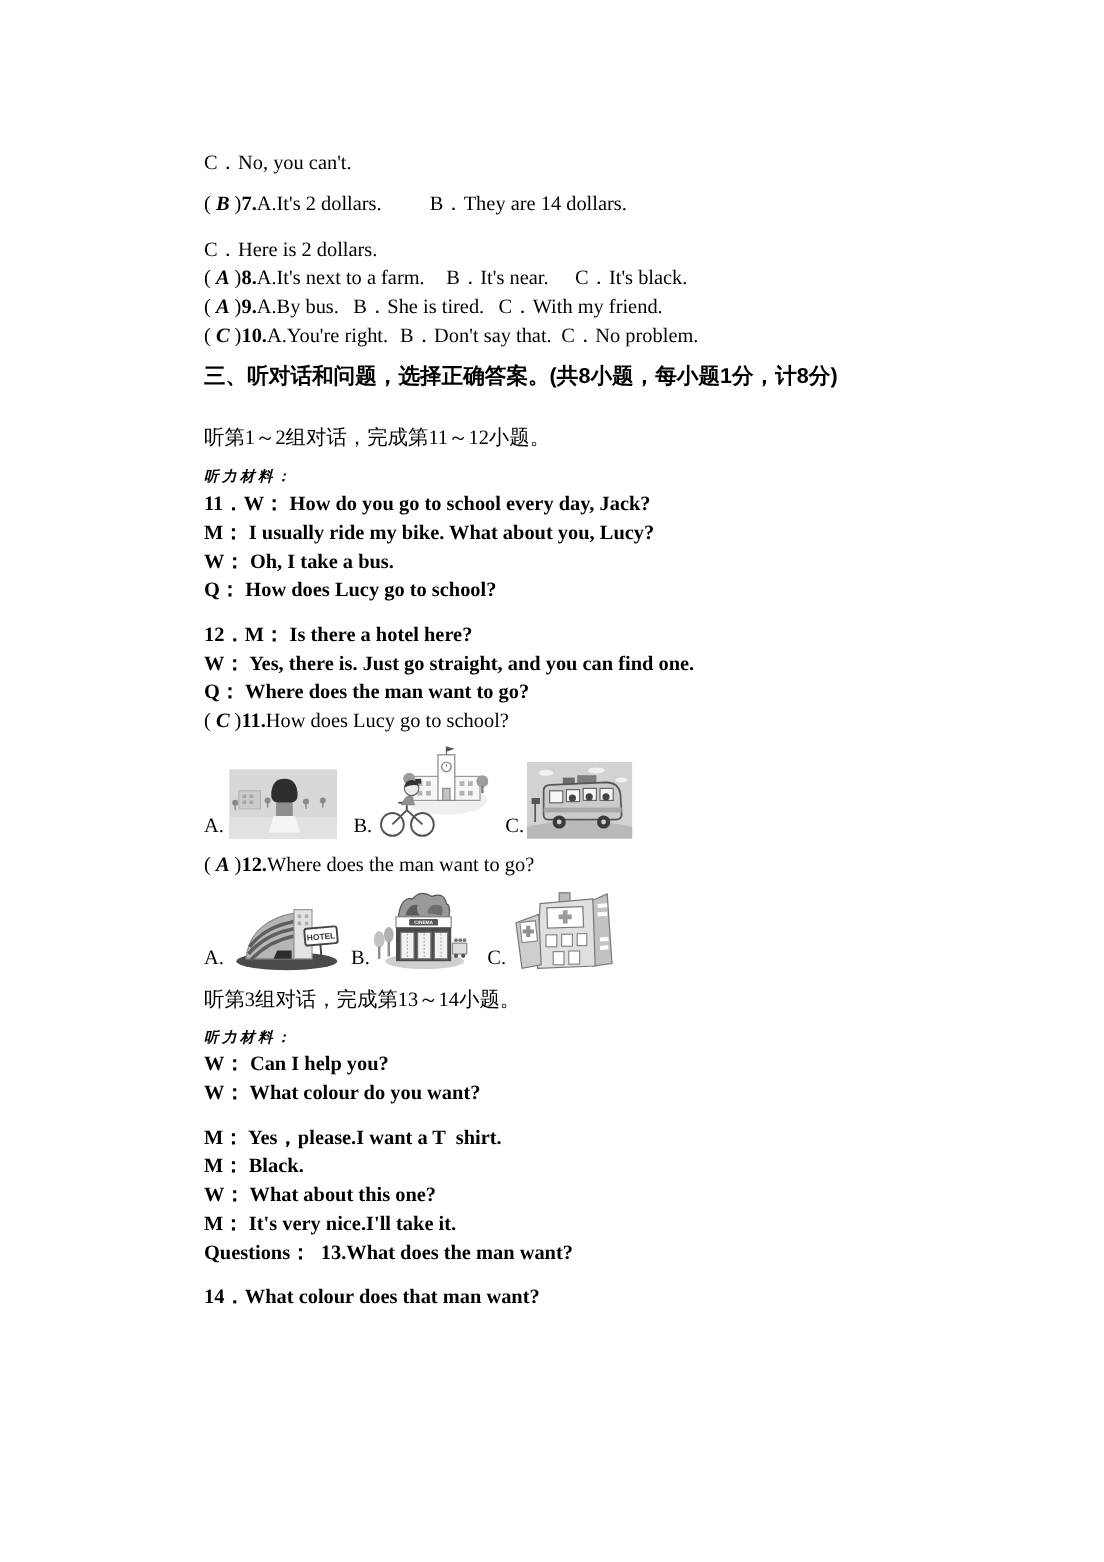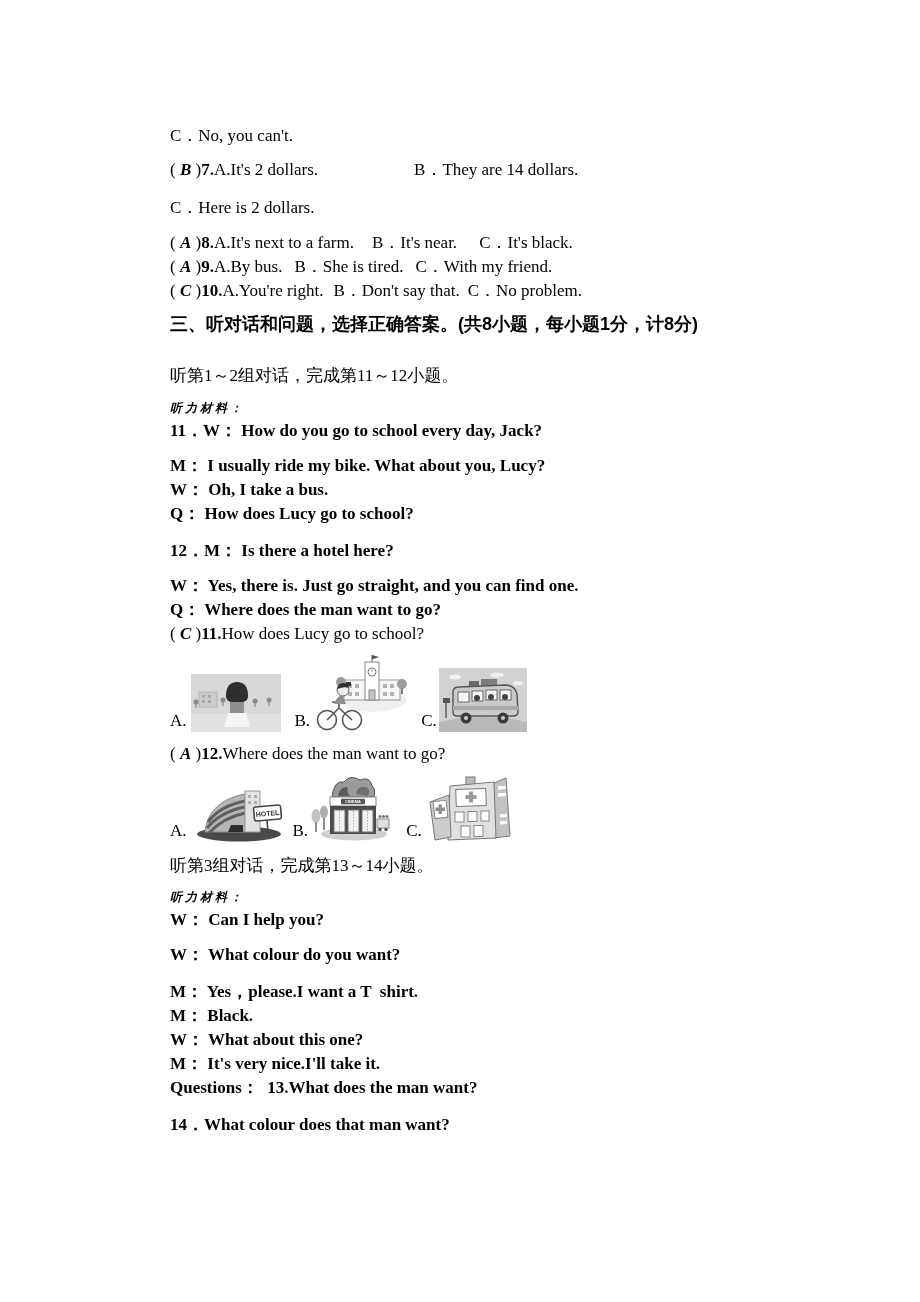--- a/index.html
+++ b/index.html
@@ -13,23 +13,23 @@
   }
   .line{line-height:24px;white-space:pre-wrap;}
   .b{font-weight:bold;}
   .ans{font-weight:bold;font-style:italic;}
   .qnum{font-weight:bold;}
   .heading{
     font-family:"Liberation Sans","DejaVu Sans",sans-serif;
     font-weight:700;font-size:18px;line-height:26px;
   }
   .kaiti{font-weight:bold;font-style:italic;font-size:12px;letter-spacing:3px;line-height:22px;}.mt6{margin-top:6px}.mt8{margin-top:8px}.mt9{margin-top:9px}
-  .mt10{margin-top:10px}.mt11{margin-top:11px}.mt12{margin-top:12px}.mt13{margin-top:13px}
+  .mt10{margin-top:10px}.mt11{}.mt12{margin-top:12px}.mt13{margin-top:13px}
   .mt14{margin-top:14px}.mt15{}.mt27{margin-top:27px}
-  .ml96{margin-left:96px}.ml18{margin-left:18px}.ml22{margin-left:22px}
+  .ml96{margin-left:40px}.ml18{margin-left:18px}.ml22{margin-left:22px}
   .ml12{margin-left:12px}.ml10{margin-left:10px}.ml8{margin-left:8px}
   .imgrow{display:flex;align-items:flex-end;}
   .imglabel{line-height:20px;margin-bottom:1px;}
   .imgrow svg{display:block;}
 </style>
 </head>
 <body>
 
 <div class="page">
 

